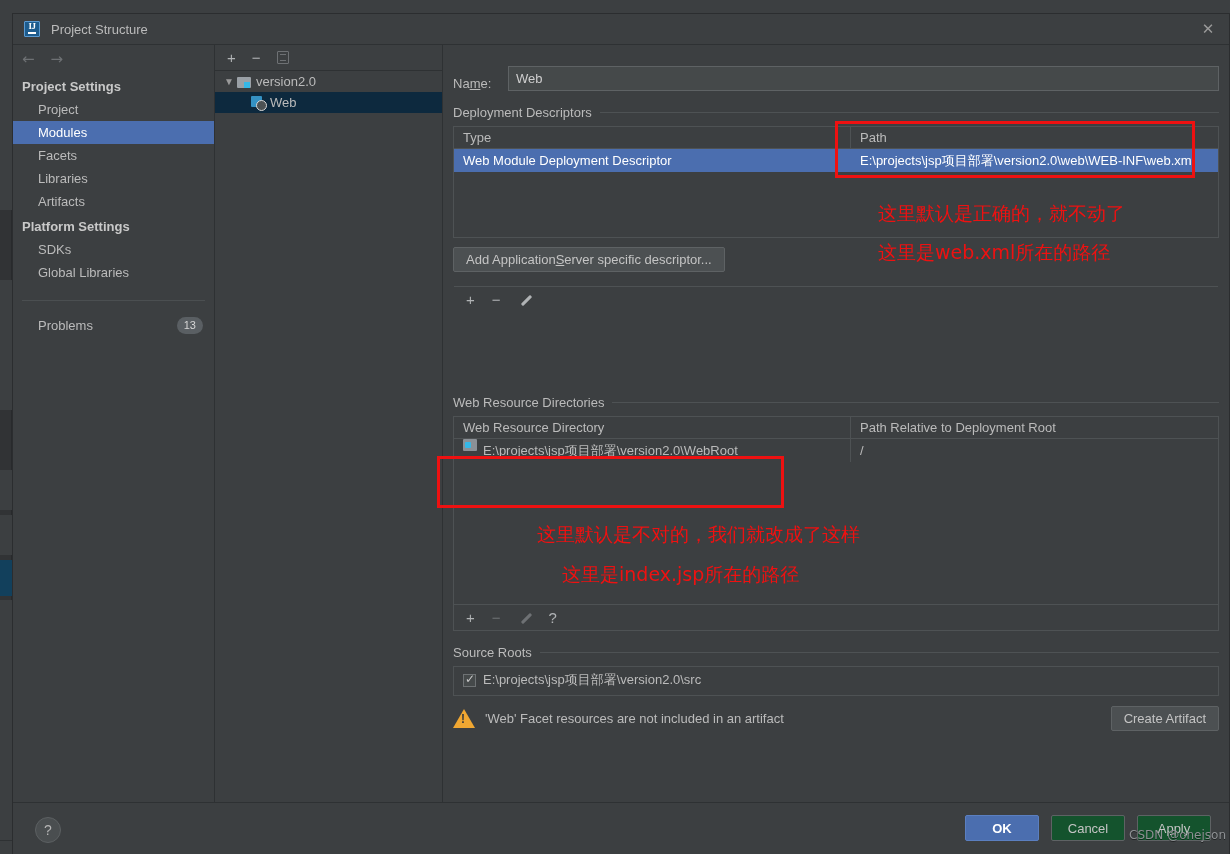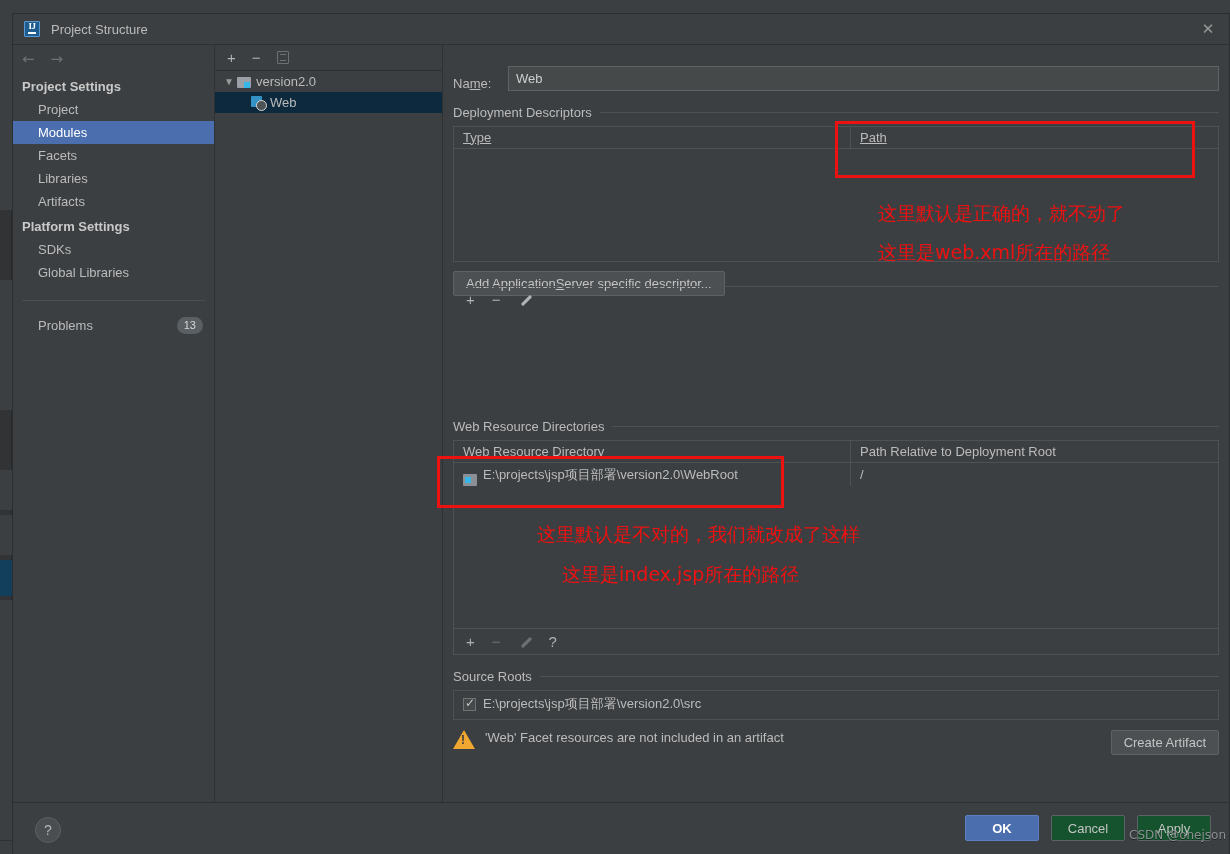--- a/index.html
+++ b/index.html
@@ -270,21 +270,21 @@
     width: 13px; height: 13px; background: #45494a;
     border: 1px solid #6e7274; position: relative; flex: none;
   }
   .cb::after {
     content: "✓"; position: absolute; left: 1px; top: -3px;
     font-size: 12px; color: #c9c9c9;
     font-family: "DejaVu Sans", sans-serif;
   }
 
   .warn-row {
-    display: flex; align-items: flex-start;
+    display: flex; align-items: center;
     margin: 10px 10px 8px 10px;
     gap: 10px;
   }
   .warn-icon {
     width: 0; height: 0; flex: none;
     border-left: 11px solid transparent;
     border-right: 11px solid transparent;
     border-bottom: 19px solid #f0a732;
     position: relative;
   }
@@ -462,25 +462,30 @@
         <div class="text-field">
           <span>Web</span>
         </div>
       </div>
 
       <div class="group-header">
         <span>Deployment Descriptors</span>
         <span class="line"></span>
       </div>
 
-      <div class="table" style="height:136px;text-decoration:underline;">
+      <div class="table" style="height:112px;">
         <div class="thead">
           <div class="th" style="width:396px;">Type</div>
           <div class="col-div"></div>
           <div class="th" style="flex:1;">Path</div>
+        </div>
+        <div class="tr selected">
+          <div class="td" style="width:396px;">Web Module Deployment Descriptor</div>
+          <div class="col-div" style="background:#4b6eaf;"></div>
+          <div class="td" style="flex:1;">E:\projects\jsp项目部署\version2.0\web\WEB-INF\web.xml</div>
         </div>
         <div class="table-toolbar" style="position:absolute;left:11px;right:11px;top:241px;">
           <span class="tbicon">+</span>
           <span class="tbicon">−</span>
           <span class="pencil-icon"></span>
         </div>
       </div>
 
       <div style="margin:9px 10px 0 10px;">
         <span class="plain-button">
@@ -495,21 +500,21 @@
         <span class="line"></span>
       </div>
 
       <div class="table" style="height:215px;position:relative;">
         <div class="thead">
           <div class="th" style="width:396px;">Web Resource Directory</div>
           <div class="col-div"></div>
           <div class="th" style="flex:1;">Path Relative to Deployment Root</div>
         </div>
         <div class="tr">
-          <div class="td" style="width:396px;display:flex;align-items:flex-end;">
+          <div class="td" style="width:396px;display:flex;align-items:flex-start;">
             <span class="dir-icon"></span>
             <span>E:\projects\jsp项目部署\version2.0\WebRoot</span>
           </div>
           <div class="col-div"></div>
           <div class="td" style="flex:1;">/</div>
         </div>
         <div class="table-toolbar" style="position:absolute;left:0;right:0;bottom:0;">
           <span class="tbicon">+</span>
           <span class="tbicon dim">−</span>
           <span class="pencil-icon dim"></span>

